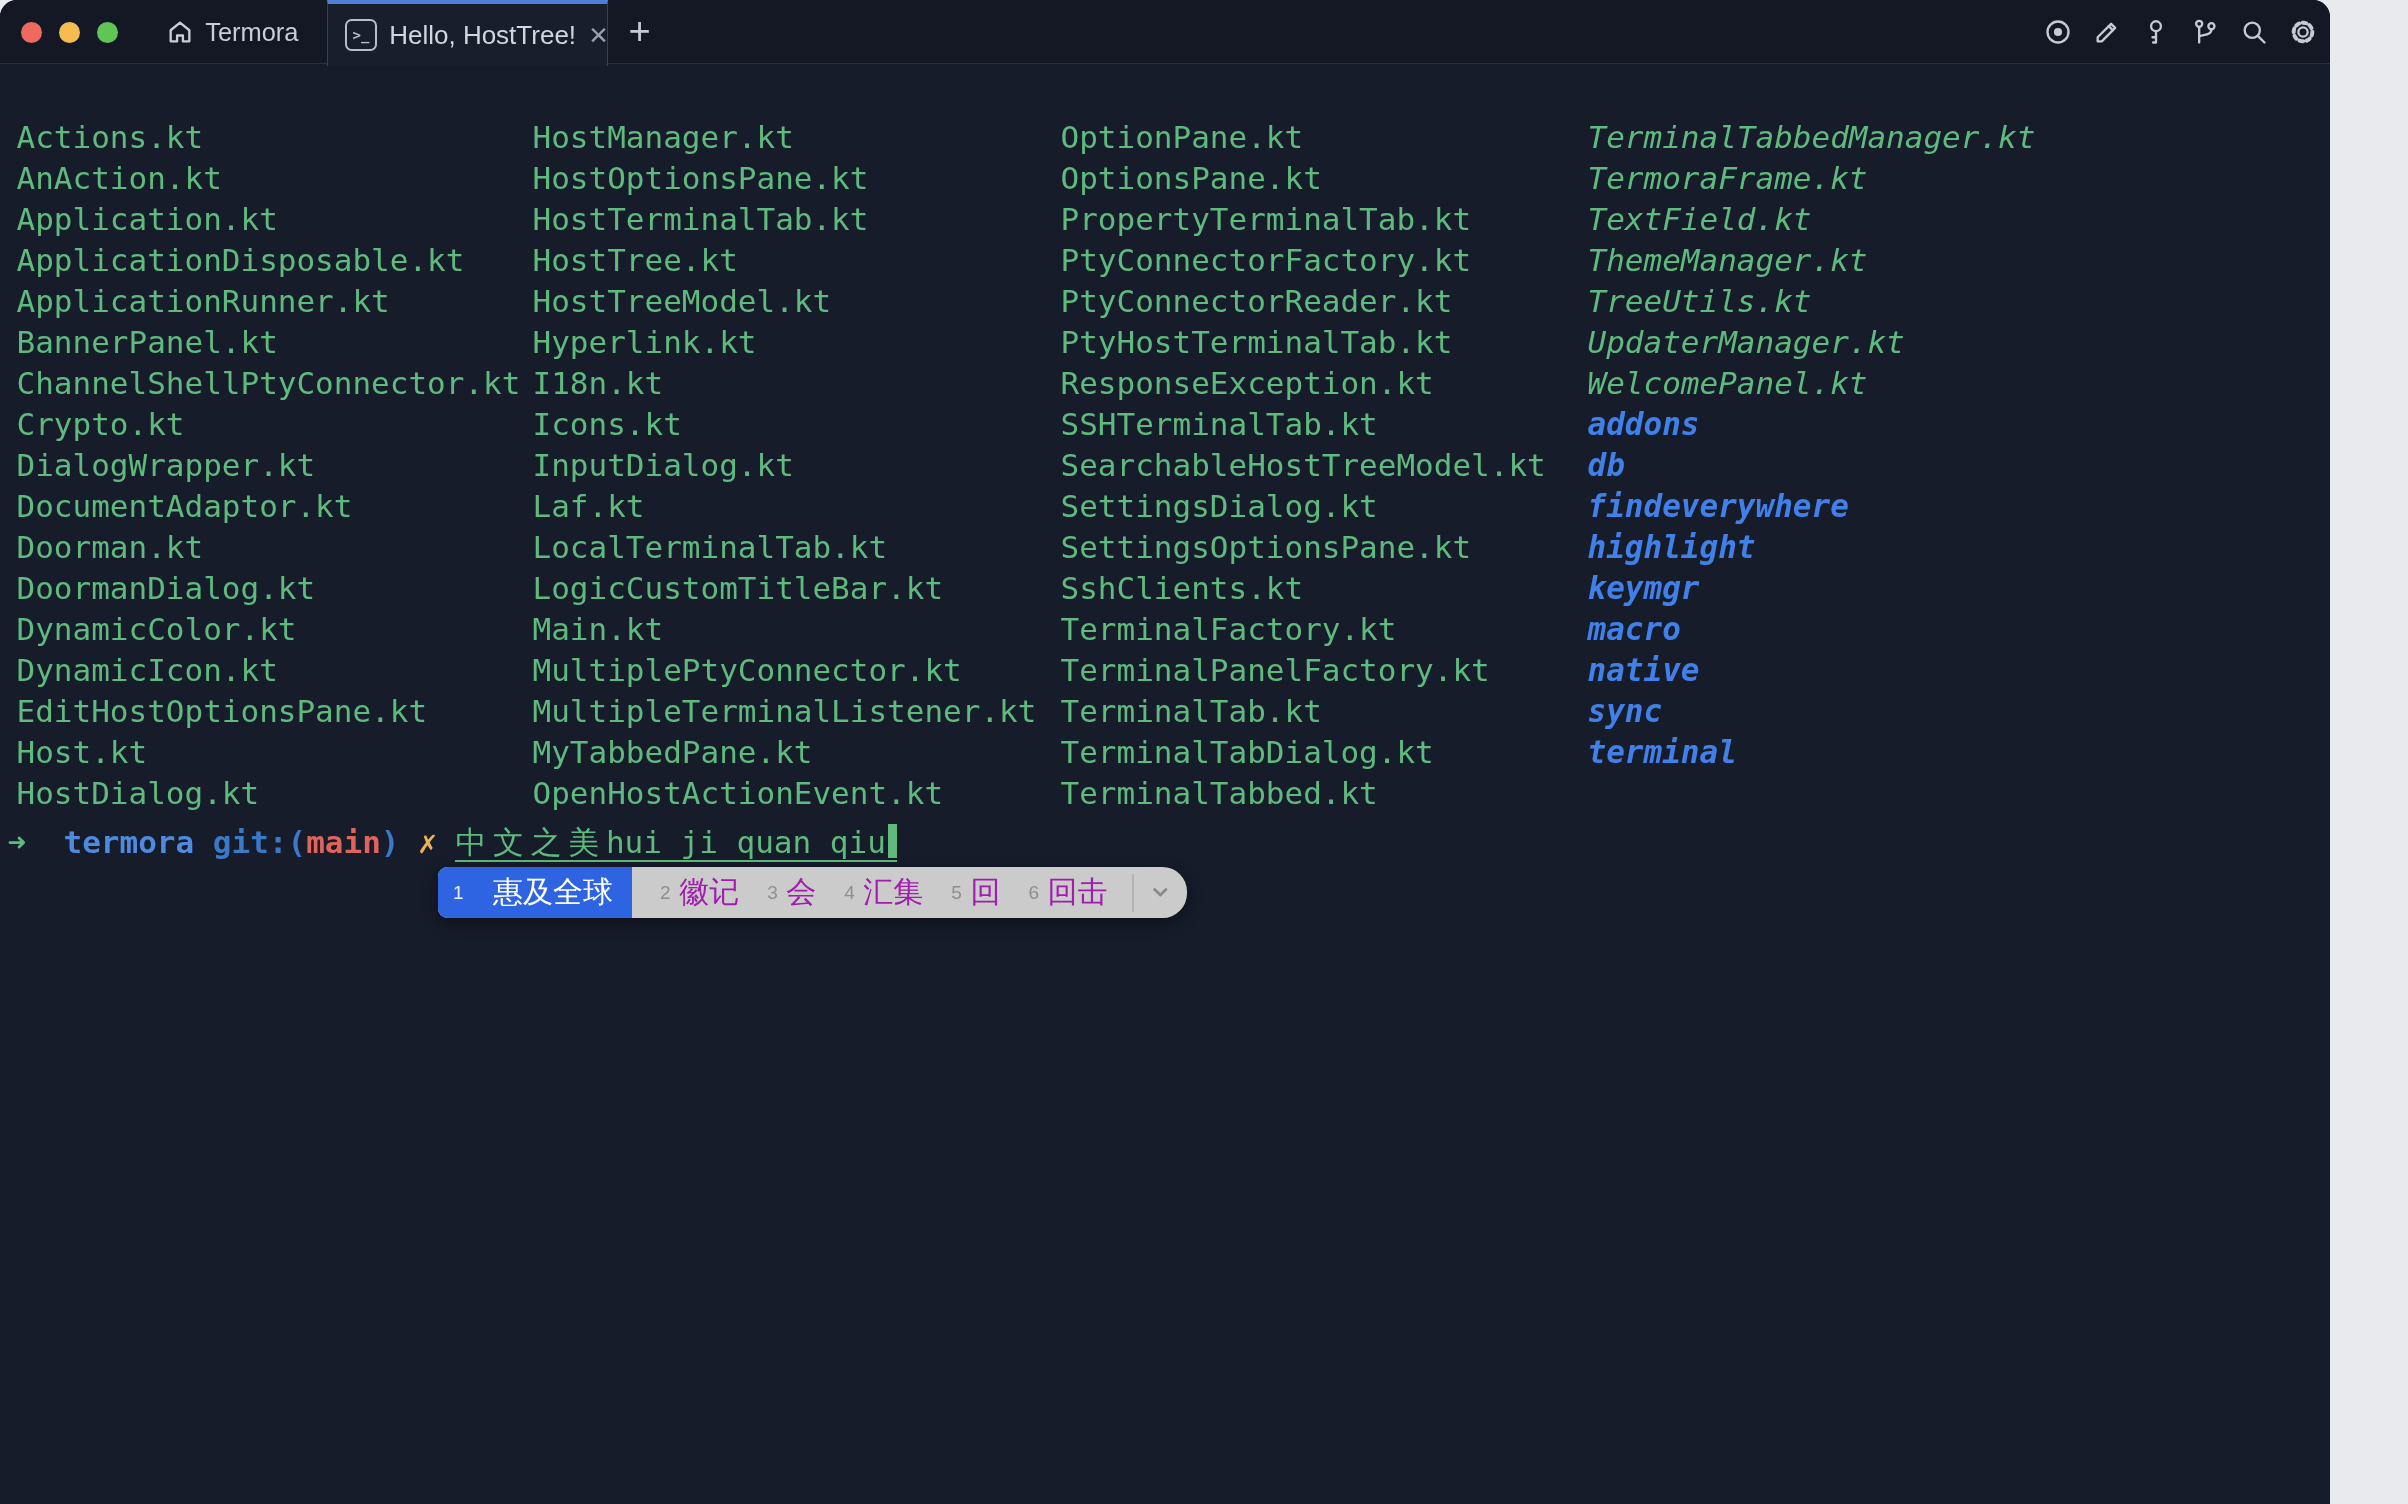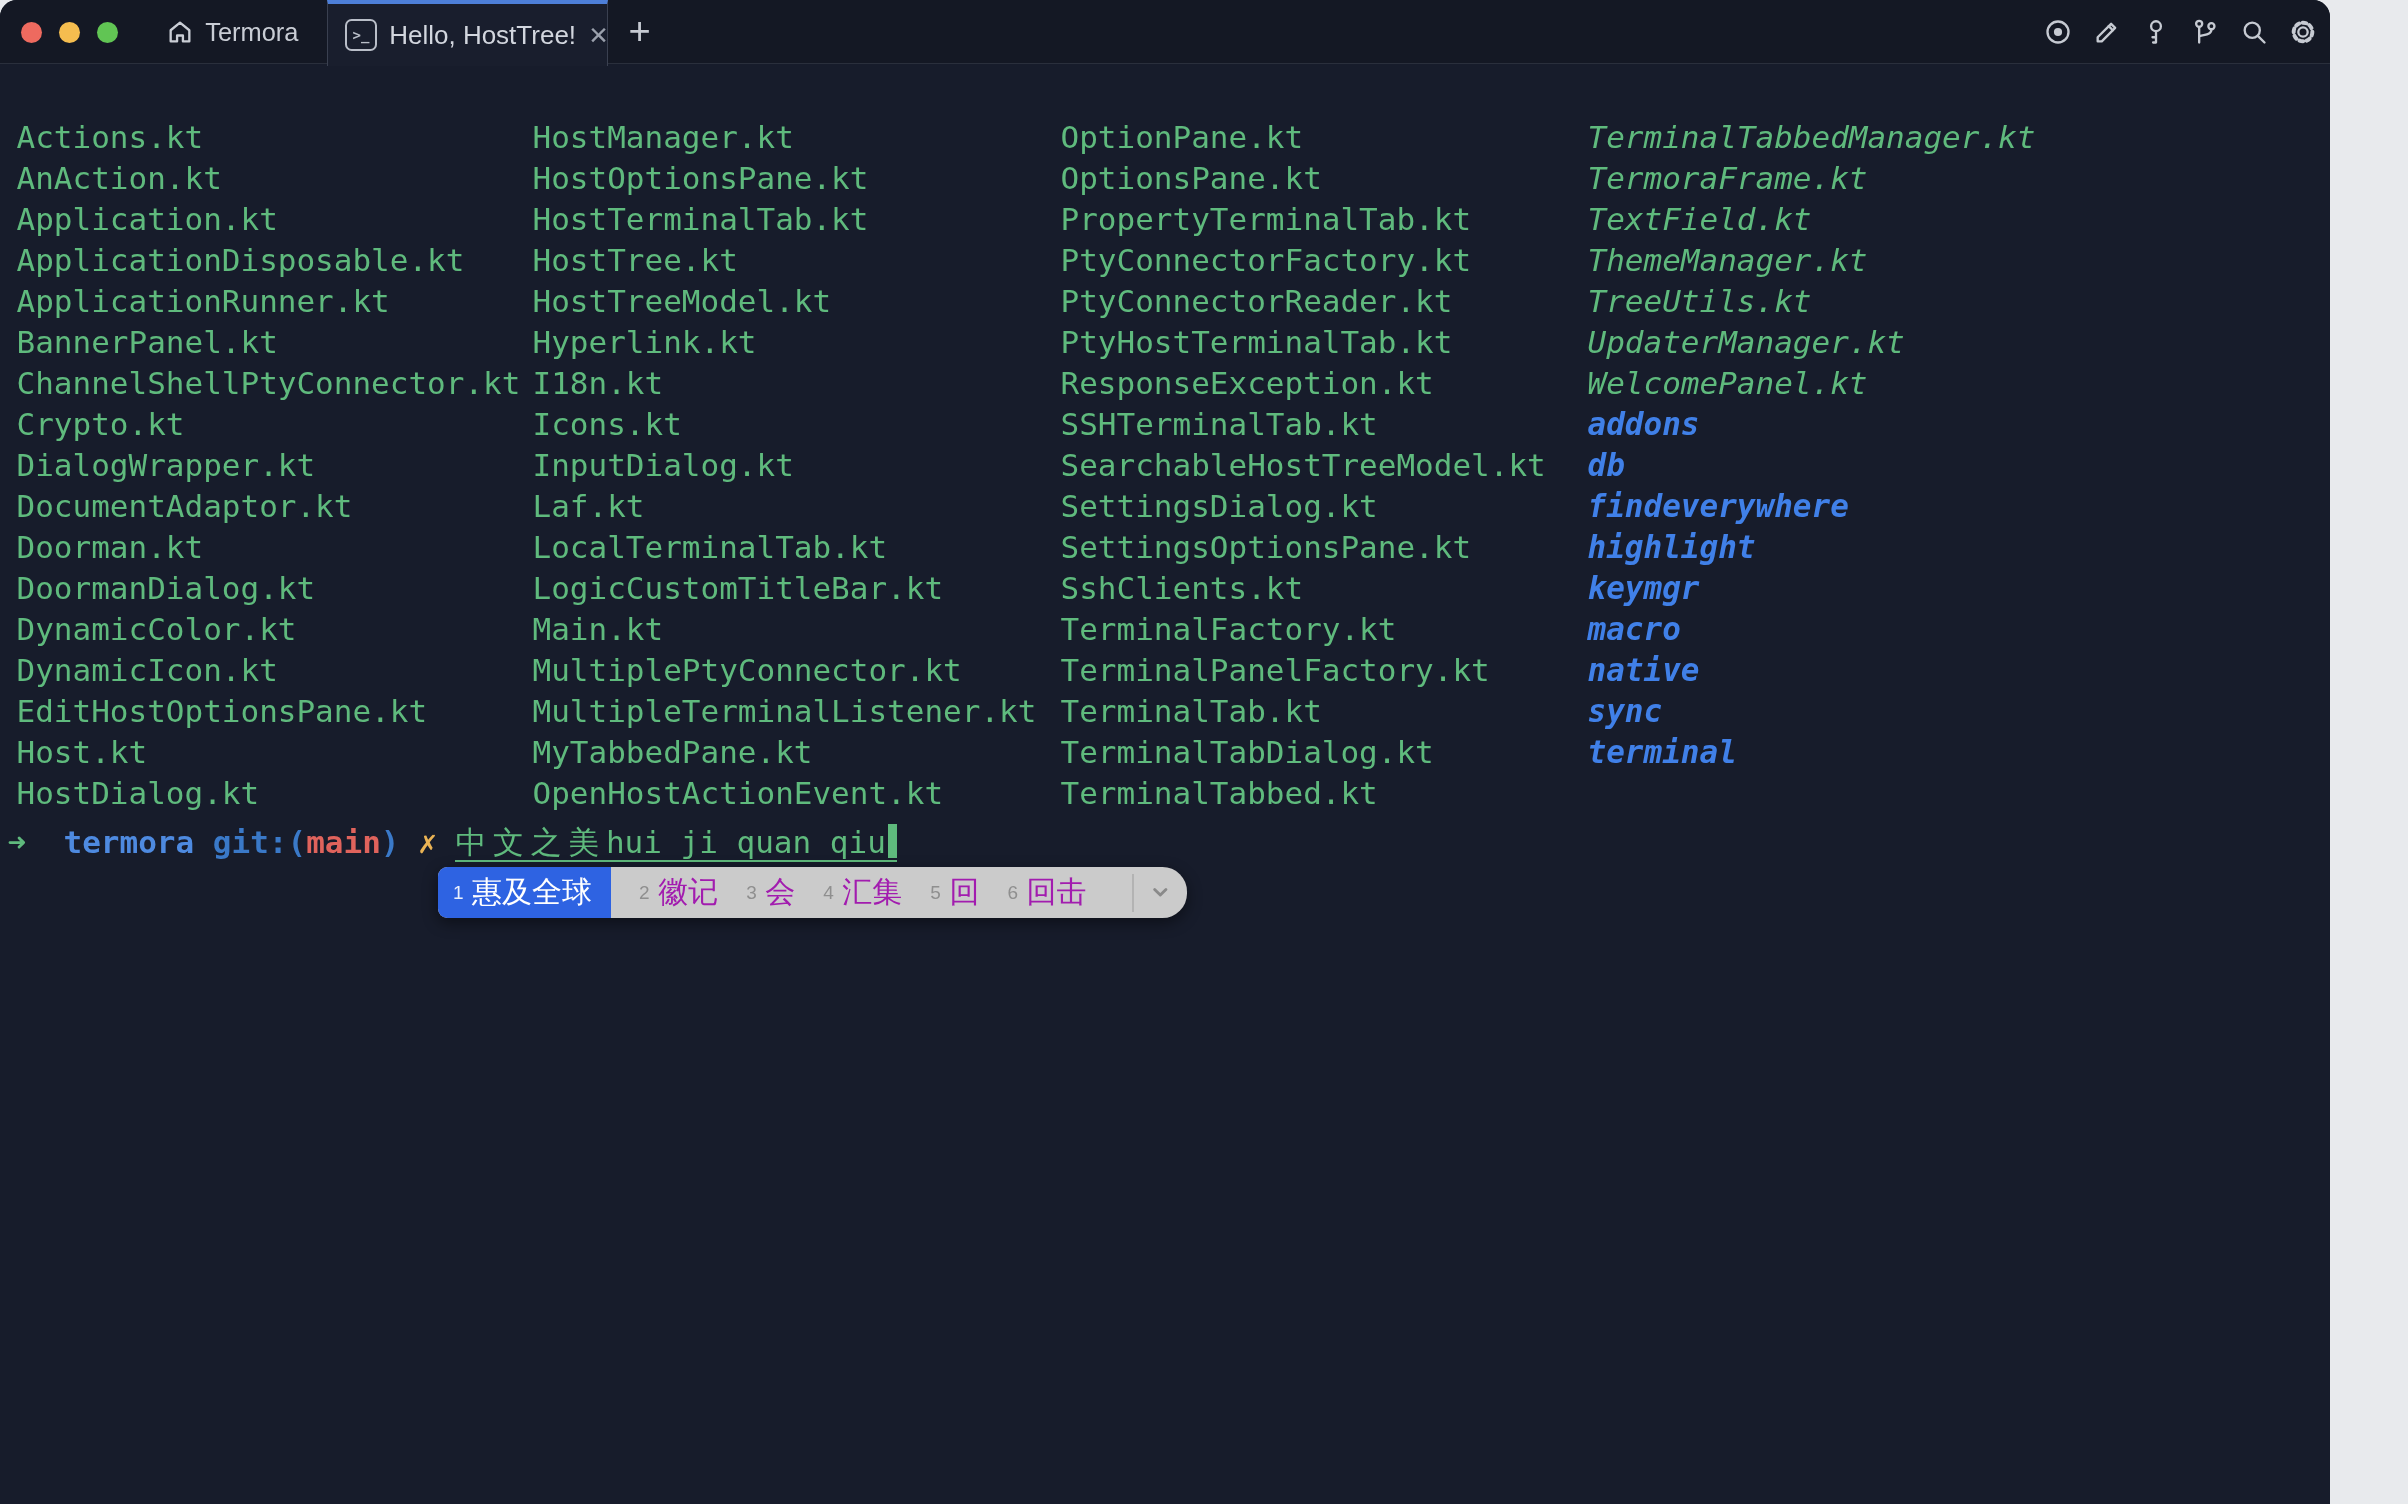--- a/index.html
+++ b/index.html
@@ -70,21 +70,21 @@
   
   .ime{position:absolute;left:438px;top:867px;width:749px;height:51px;background:var(--ime-bg);
        border-radius:9.4px 24.5px 24.5px 9.4px;display:flex;align-items:center;
        box-shadow:0 4.7px 15px rgba(0,0,0,.45);}
   .cand{display:flex;align-items:center;gap:8.5px;margin-left:28px;cursor:default;}
   .cand .num{font-size:19px;color:#8f8f8f;}
   .cand .txt{font-size:30px;color:#a21caf;}
   .cand.selected{margin-left:0;height:51px;padding:0 19px 0 15px;background:var(--ime-sel);
        border-radius:9.4px 0 0 9.4px;}
   .cand.selected .num{color:rgba(255,255,255,.9);}
-  .cand.selected .txt{color:#ffffff;}
+  .cand.selected .txt{color:#ffffff;margin-left:21px;}
   .ime-right{margin-left:auto;display:flex;align-items:center;height:100%;}
   .ime-divider{width:1.9px;height:38px;background:#b3b3b3;}
   .ime-expand{width:53px;height:100%;display:flex;align-items:center;justify-content:center;cursor:pointer;}
   .ime-expand svg{width:22.6px;height:22.6px;stroke:#8a8a8a;fill:none;stroke-width:3;stroke-linecap:round;stroke-linejoin:round;}
 </style>
 </head>
 <body>
 
 <div class="window">
 

